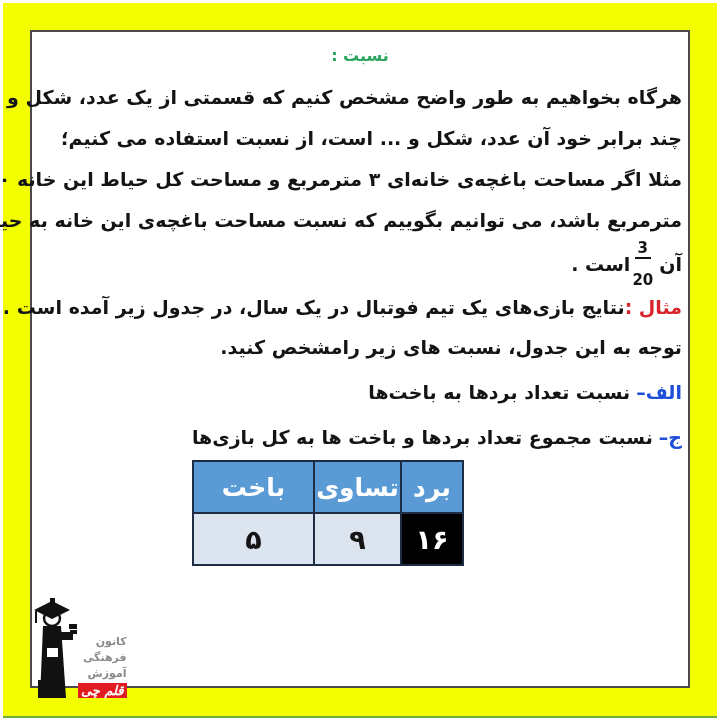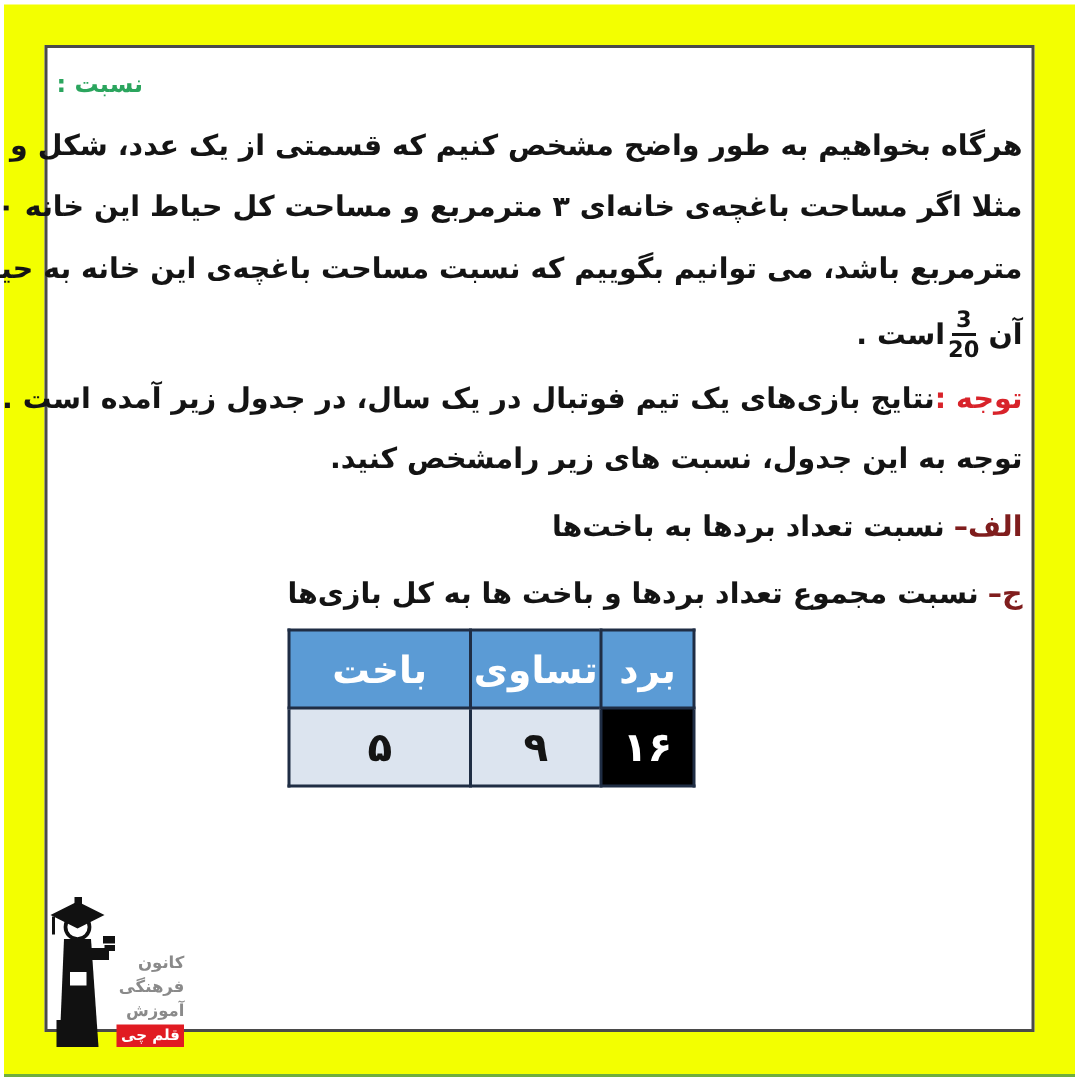--- a/index.html
+++ b/index.html
@@ -7,80 +7,81 @@
   body {
     position:relative; width:720px; height:720px; background:#ffffff;
     font-family:"DejaVu Sans", sans-serif; direction:rtl; overflow:hidden;
   }
   .frame { position:absolute; left:3px; top:3px; right:3px; bottom:4px; background:#f3ff00; }
   .bottom-edge { position:absolute; left:3px; right:3px; bottom:2px; height:2px; background:#6fae3e; }
   .content {
     position:absolute; left:30px; top:30px; width:660px; height:658px;
     background:#ffffff; border:2px solid #4a4a4a; padding:0 6px; z-index:2;
   }
-  .heading { margin-top:13px; font-size:16px; line-height:22px; font-weight:bold; color:#2ba55e; text-align:left; }
+  .heading { margin-top:13px; font-size:16px; line-height:22px; font-weight:bold; color:#2ba55e; text-align:center; }
   .para { font-size:19px; font-weight:bold; color:#141414; text-align:right; }
   .para .line { line-height:41px; white-space:nowrap; }
   .p1 { margin-top:10px; }
   .frac-row { height:46px; display:flex; align-items:center; font-size:19px; font-weight:bold; color:#141414; }
   .frac { display:inline-flex; flex-direction:column; align-items:center; margin:0 6px 0 2px; direction:ltr; }
   .frac .num, .frac .den { font-size:15px; line-height:16px; font-weight:bold; color:#141414; }
   .frac .num { border-bottom:2px solid #141414; padding:0 3px 1px 3px; }
-  .frac .den { padding-top:1px; }
+  .frac .den { padding-top:13px; }
   .example .line { line-height:40px; white-space:nowrap; }
   .red { color:#d8232a; }
   .questions { margin-top:3px; }
   .q { height:45px; line-height:45px; font-size:19px; font-weight:bold; color:#141414; text-align:right; white-space:nowrap; }
-  .q .q-label { color:#7f1d1d; margin-left:6px;margin-top:14px; }
+  .q .q-label { color:#1d4ed8; margin-left:6px;margin-top:14px; }
   .table-wrap { margin:0 218px 0 0; }
   table.results { border-collapse:collapse; table-layout:fixed; }
   table.results td, table.results th {
     border:2px solid #1f2d44; text-align:center; vertical-align:middle;
     font-weight:bold; font-family:"DejaVu Sans", sans-serif;
   }
   th.hdr { background:#5b9bd5; color:#ffffff; font-size:25px; height:52px; }
   td.val { background:#dce4ef; color:#141414; font-size:27px; height:52px; }
   td.val.win { background:#000000; color:#ffffff; }
   .col-win { width:62px; } .col-draw { width:87px; } .col-loss { width:121px; }
   .logo { position:absolute; left:28px; top:596px; width:96px; height:106px; z-index:5; display:flex; flex-direction:row-reverse; justify-content:space-between; }
   .logo-figure { width:50px; height:106px; flex:0 0 auto; }
   .logo-text { display:flex; flex-direction:column; justify-content:flex-end; gap:3px; padding:0 2px 4px 0; }
   .logo-line { font-size:11px; line-height:13px; font-weight:bold; color:#8a8a8a; text-align:right; white-space:nowrap; }
-  .logo-badge { background:#e11b22; color:#ffffff; font-size:10px; line-height:15px; font-weight:bold; padding:0 3px; text-align:center; white-space:nowrap; }
+  .logo-badge { background:#e11b22; color:#ffffff; font-size:13px; line-height:15px; font-weight:bold; padding:0 3px; text-align:center; white-space:nowrap;font-style:italic; }
 </style>
 </head>
 <body>
 
 <div class="frame"></div>
 <div class="bottom-edge"></div>
 
 <div class="content">
 
   <div class="heading">نسبت :</div>
 
   <div class="para p1">
     <div class="line">هرگاه بخواهیم به طور واضح مشخص کنیم که قسمتی از یک عدد، شکل و ...</div>
+    <div class="line">چند برابر خود آن عدد، شکل و ... است، از نسبت استفاده می کنیم؛</div>
   </div>
 
   <div class="para">
     <div class="line">مثلا اگر مساحت باغچه‌ی خانه‌ای ۳ مترمربع و مساحت کل حیاط این خانه ۲۰</div>
     <div class="line">مترمربع باشد، می توانیم بگوییم که نسبت مساحت باغچه‌ی این خانه به حیاط</div>
   </div>
 
   <div class="frac-row">
     <span>آن</span>
     <span class="frac">
       <span class="num">3</span>
       <span class="den">20</span>
     </span>
     <span>است .</span>
   </div>
 
   <div class="para example">
-    <div class="line"><span class="red">توجه :</span><span>نتایج بازی‌های یک تیم فوتبال در یک سال، در جدول زیر آمده است . با</span></div>
+    <div class="line"><span class="red">مثال :</span><span>نتایج بازی‌های یک تیم فوتبال در یک سال، در جدول زیر آمده است . با</span></div>
     <div class="line">توجه به این جدول، نسبت های زیر رامشخص کنید.</div>
   </div>
 
   <div class="questions">
     <div class="q">
       <span class="q-label">الف–</span><span>نسبت تعداد بردها به باخت‌ها</span>
     </div>
     <div class="q">
       <span class="q-label">ج–</span><span>نسبت مجموع تعداد بردها و باخت ها به کل بازی‌ها</span>
     </div>

